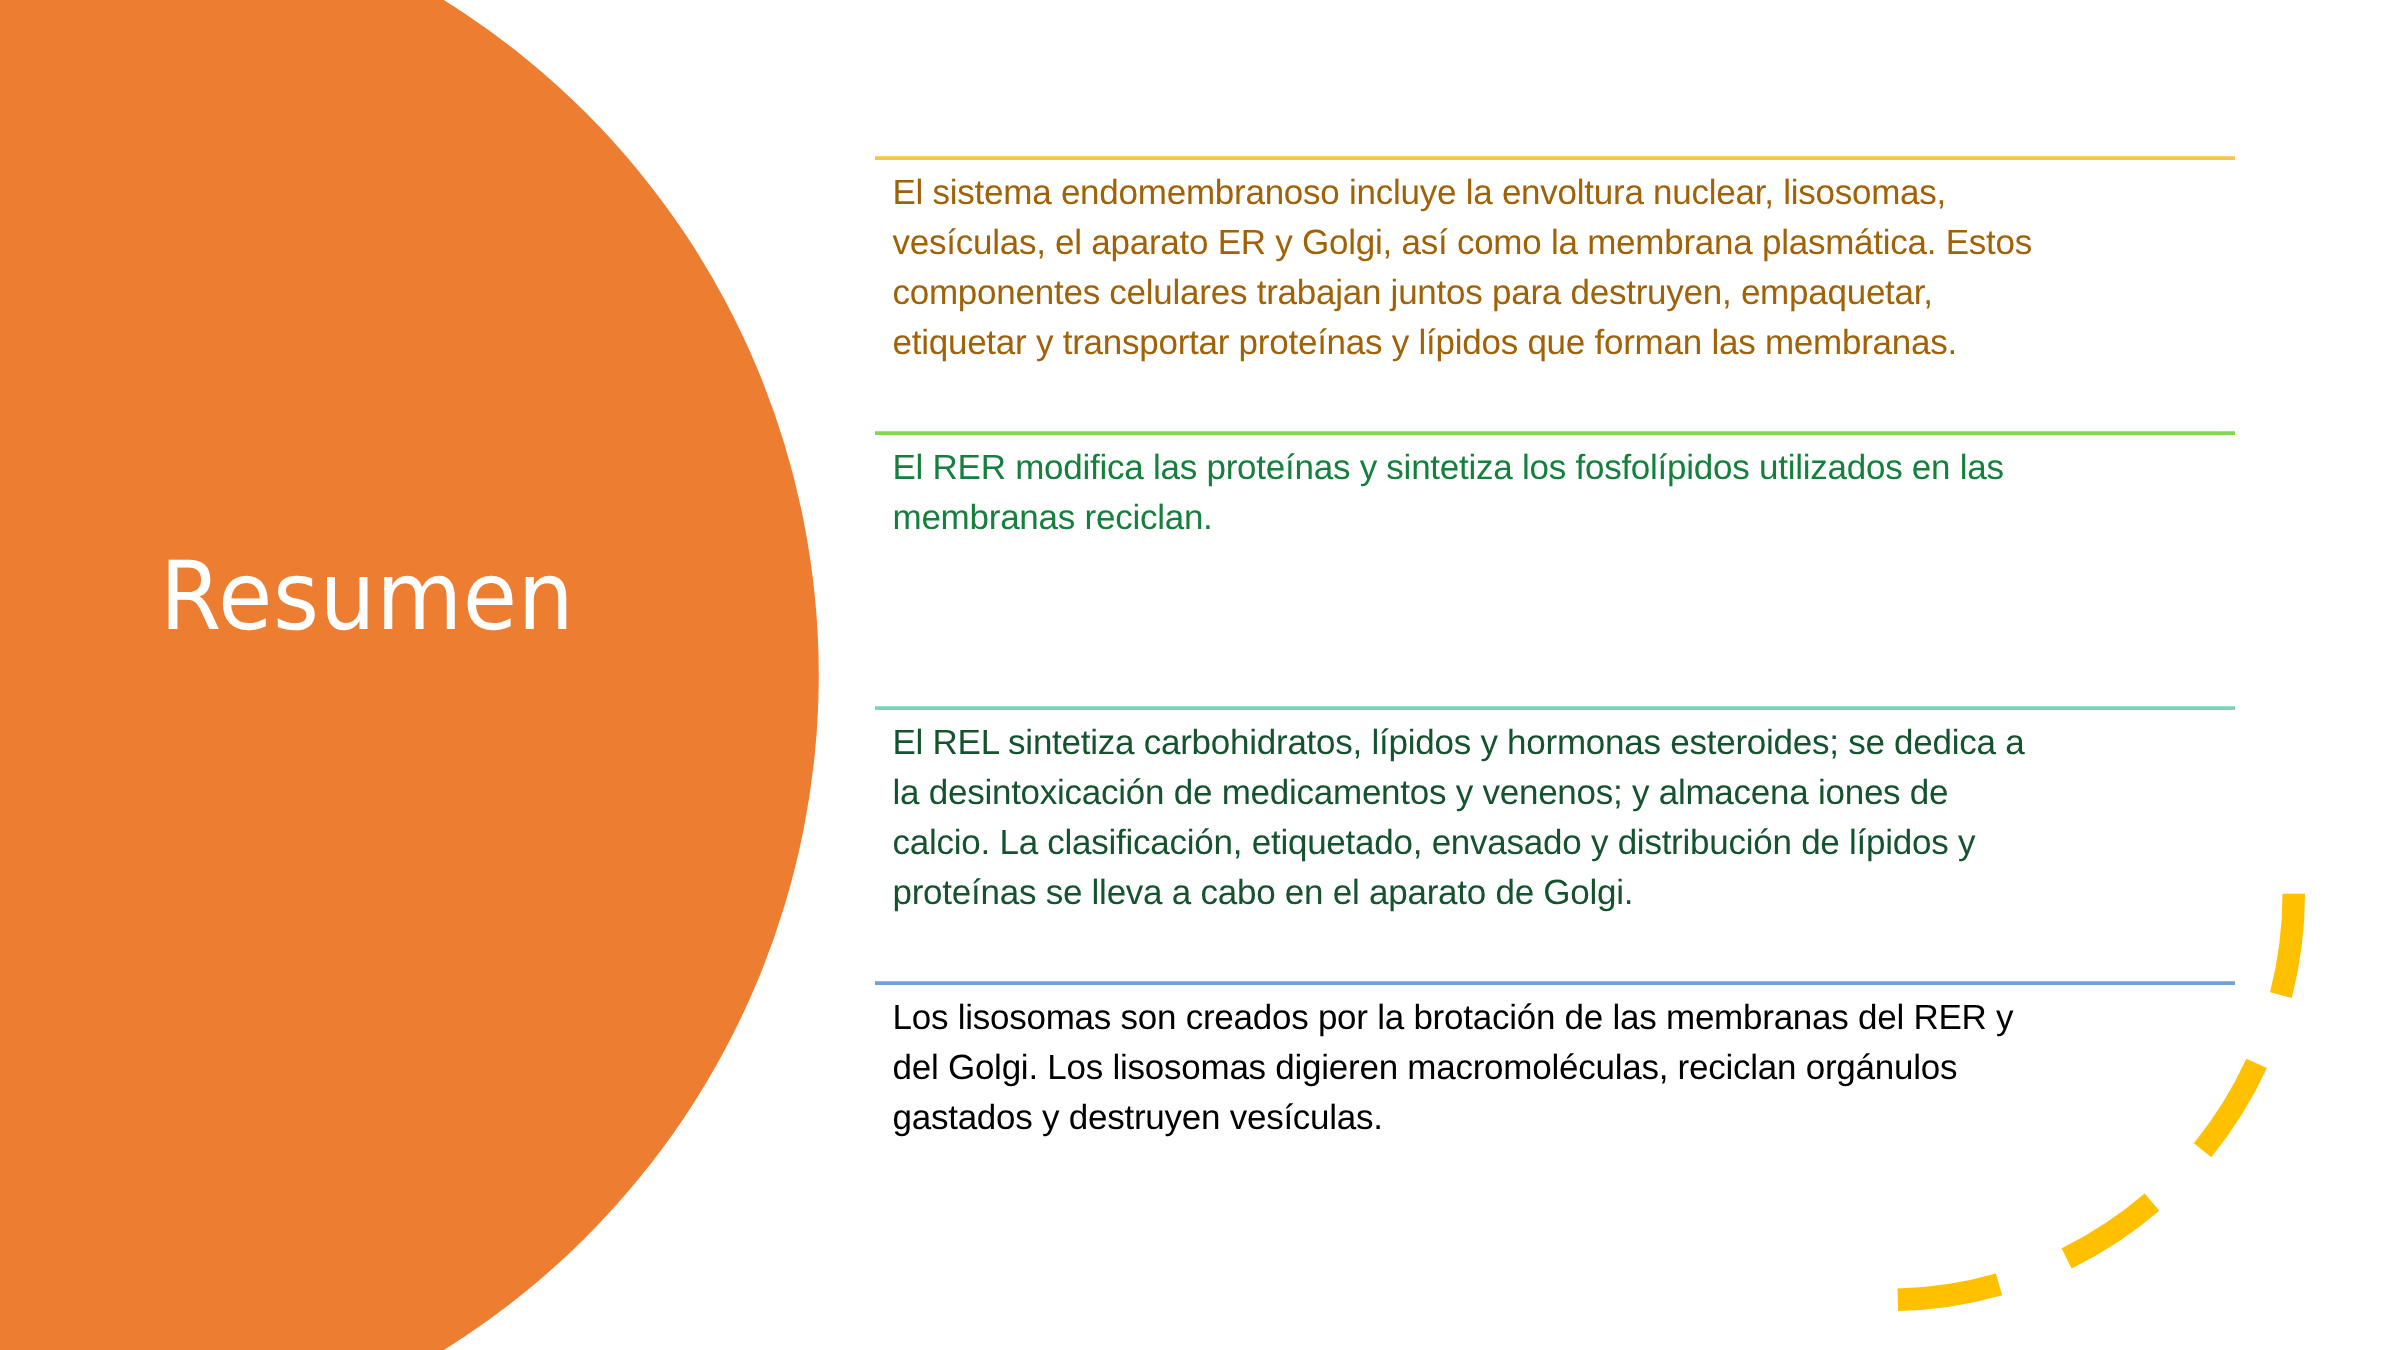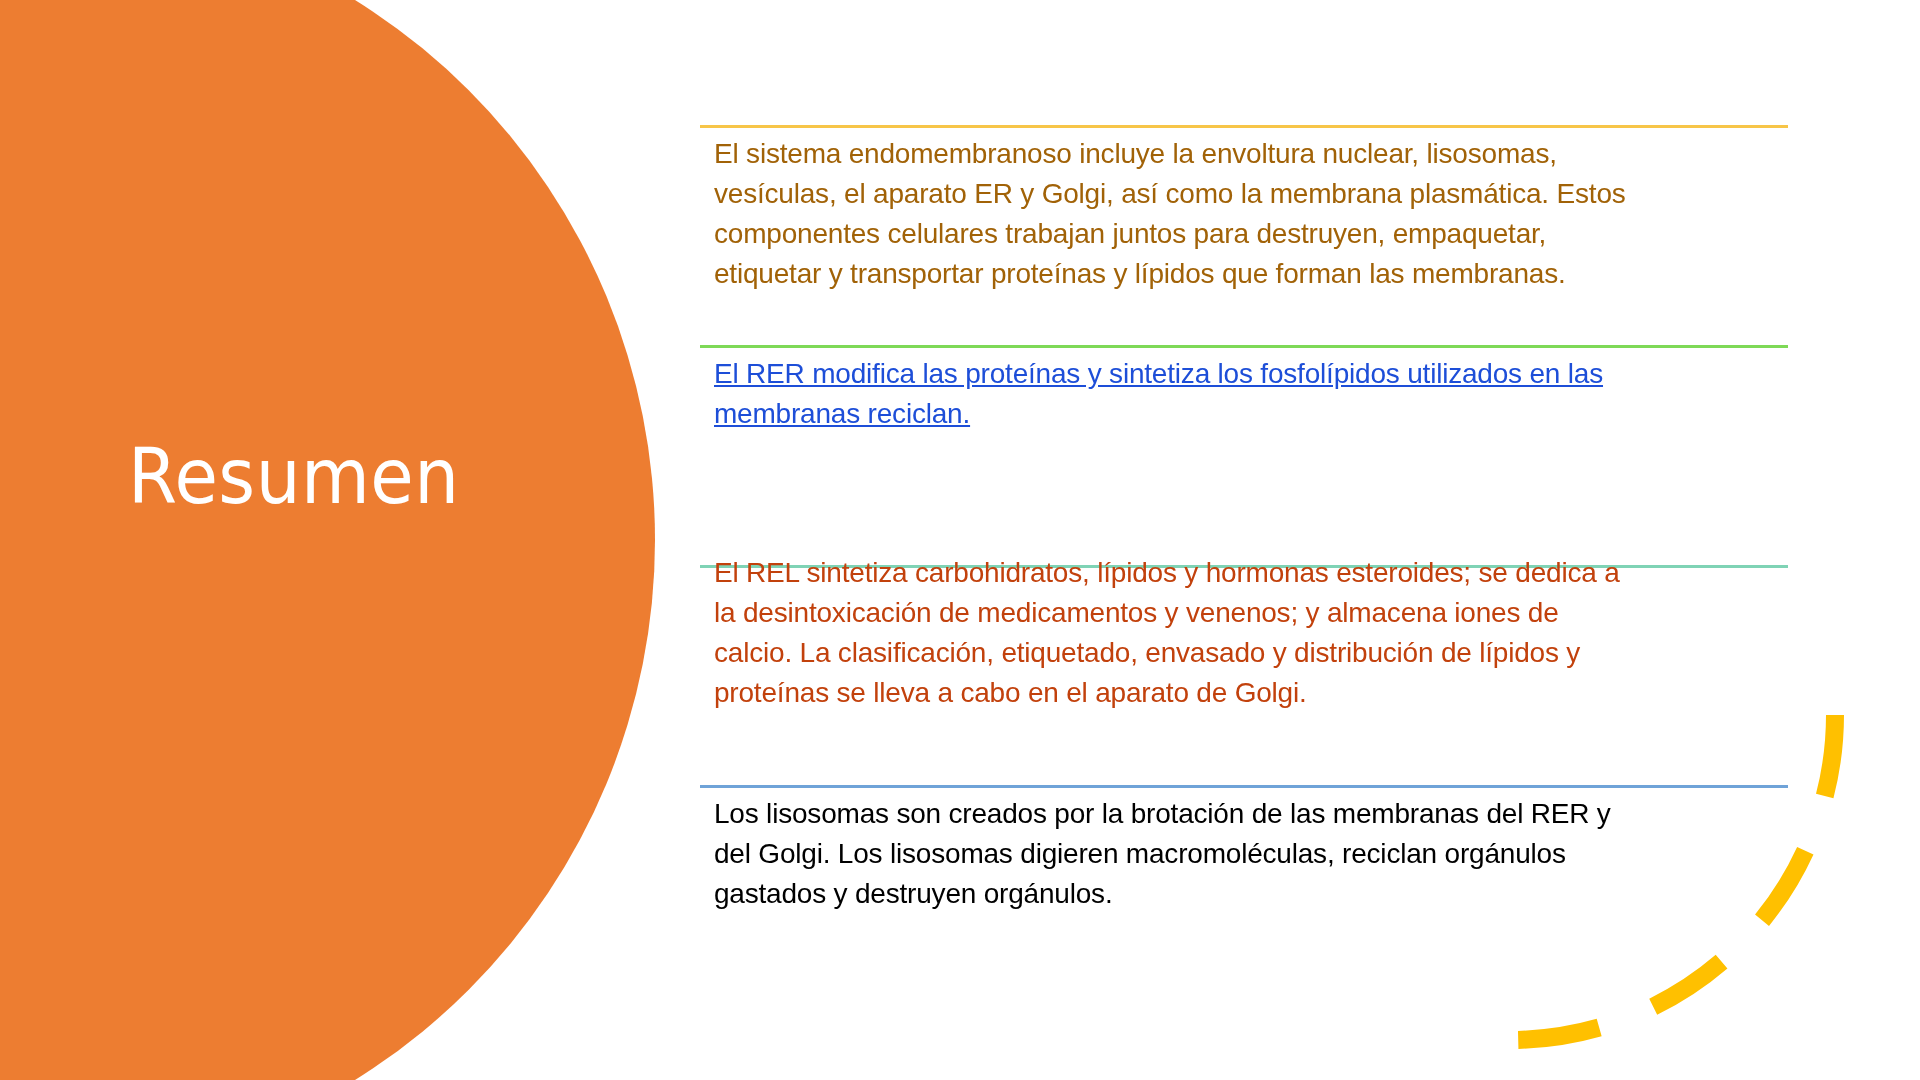--- a/index.html
+++ b/index.html
@@ -22,37 +22,37 @@
 
   <div class="rule" style="top: 125px; background: rgb(247, 197, 72);"></div>
   <div class="block" style="top: 134px; color: #a16207;">
     <span class="line">El sistema endomembranoso incluye la envoltura nuclear, lisosomas,</span>
     <span class="line">vesículas, el aparato ER y Golgi, así como la membrana plasmática. Estos</span>
     <span class="line">componentes celulares trabajan juntos para destruyen, empaquetar,</span>
     <span class="line">etiquetar y transportar proteínas y lípidos que forman las membranas.</span>
   </div>
 
   <div class="rule" style="top: 345px; background: rgb(126, 217, 87);"></div>
-  <div class="block" style="top: 354px; color: #1d4ed8; text-decoration: underline;">
+  <div class="block" style="top: 354px; color: #15803d;">
     <span class="line">El RER modifica las proteínas y sintetiza los fosfolípidos utilizados en las</span>
     <span class="line">membranas reciclan.</span>
   </div>
 
   <div class="rule" style="top: 565px; background: rgb(127, 211, 181);"></div>
-  <div class="block" style="top: 553px; color: #c2410c;">
+  <div class="block" style="top: 574px; color: #14532d;">
     <span class="line">El REL sintetiza carbohidratos, lípidos y hormonas esteroides; se dedica a</span>
     <span class="line">la desintoxicación de medicamentos y venenos; y almacena iones de</span>
     <span class="line">calcio. La clasificación, etiquetado, envasado y distribución de lípidos y</span>
     <span class="line">proteínas se lleva a cabo en el aparato de Golgi.</span>
   </div>
 
   <div class="rule" style="top: 785px; background: rgb(111, 163, 216);"></div>
   <div class="block" style="top: 794px; color: #000000;">
     <span class="line">Los lisosomas son creados por la brotación de las membranas del RER y</span>
     <span class="line">del Golgi. Los lisosomas digieren macromoléculas, reciclan orgánulos</span>
-    <span class="line">gastados y destruyen orgánulos.</span>
+    <span class="line">gastados y destruyen vesículas.</span>
   </div>
 
   <svg class="deco" width="1920" height="1080" viewBox="0 0 1920 1080">
     <path id="arc" d="M 1835 715 A 325 325 0 0 1 1510 1040" fill="none" stroke-width="18" stroke-dasharray="82 58" stroke-linecap="butt" stroke="#FFC000"></path>
   </svg>
 
 </div>
 
 </body></html>

